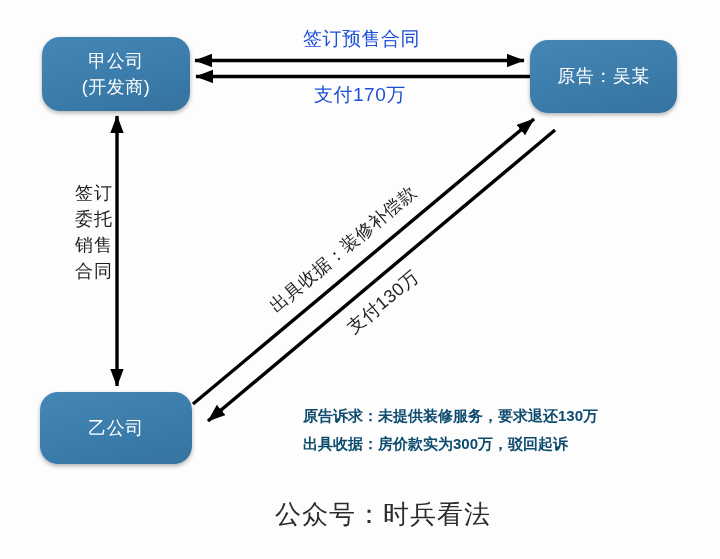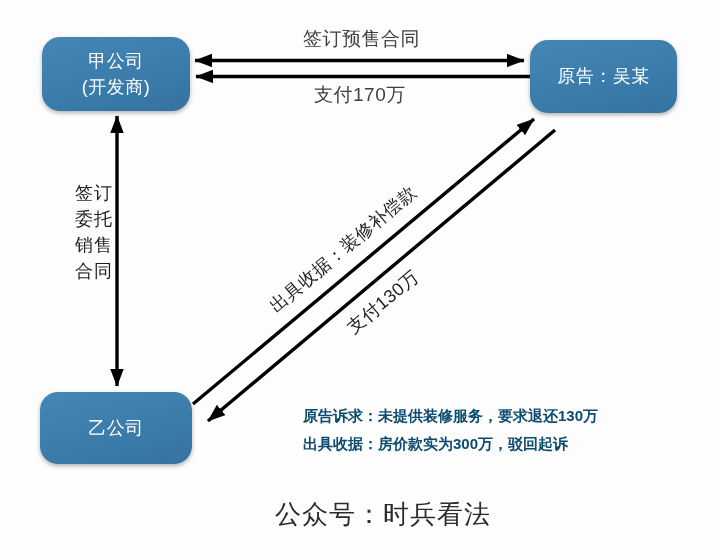--- a/index.html
+++ b/index.html
@@ -14,21 +14,21 @@
     position:absolute; border-radius:18px; color:#ffffff;
     background:linear-gradient(165deg,#4486b5 0%,#3b7cab 55%,#35739f 100%);
     box-shadow:0 2px 4px rgba(0,0,0,0.30);
     display:flex; flex-direction:column; align-items:center; justify-content:center;
     text-align:center; font-size:18px; line-height:1.45; letter-spacing:0.5px;
   }
   #node-company-a { left:42px;  top:37px;  width:148px; height:74px; }
   #node-plaintiff { left:530px; top:40px;  width:147px; height:73px; }
   #node-company-b { left:40px;  top:392px; width:152px; height:72px;gap:16px; }
 
-  .edge-label { position:absolute; color:#404040; font-size:19px; white-space:nowrap; letter-spacing:0.5px; }
+  .edge-label { position:absolute; color:#1d4ed8; font-size:19px; white-space:nowrap; letter-spacing:0.5px; }
   #label-presale { left:303px; top:26px; }
   #label-pay170  { left:314px; top:82px;text-align:center; }
 
   #label-agency {
     position:absolute; left:75px; top:180px; width:38px;
     color:#1f1f1f; font-size:18px; line-height:26px; text-align:center; letter-spacing:1px;
   }
 
   .diag-label {
     position:absolute; color:#1f1f1f; font-size:18px; white-space:nowrap; letter-spacing:0.5px;

